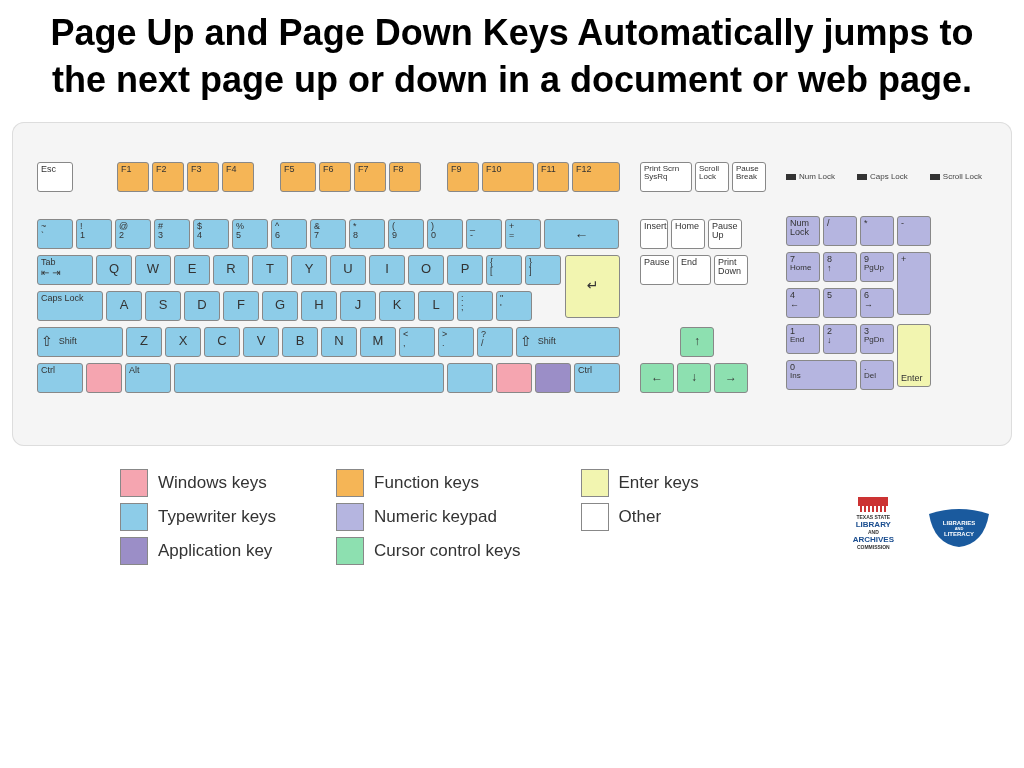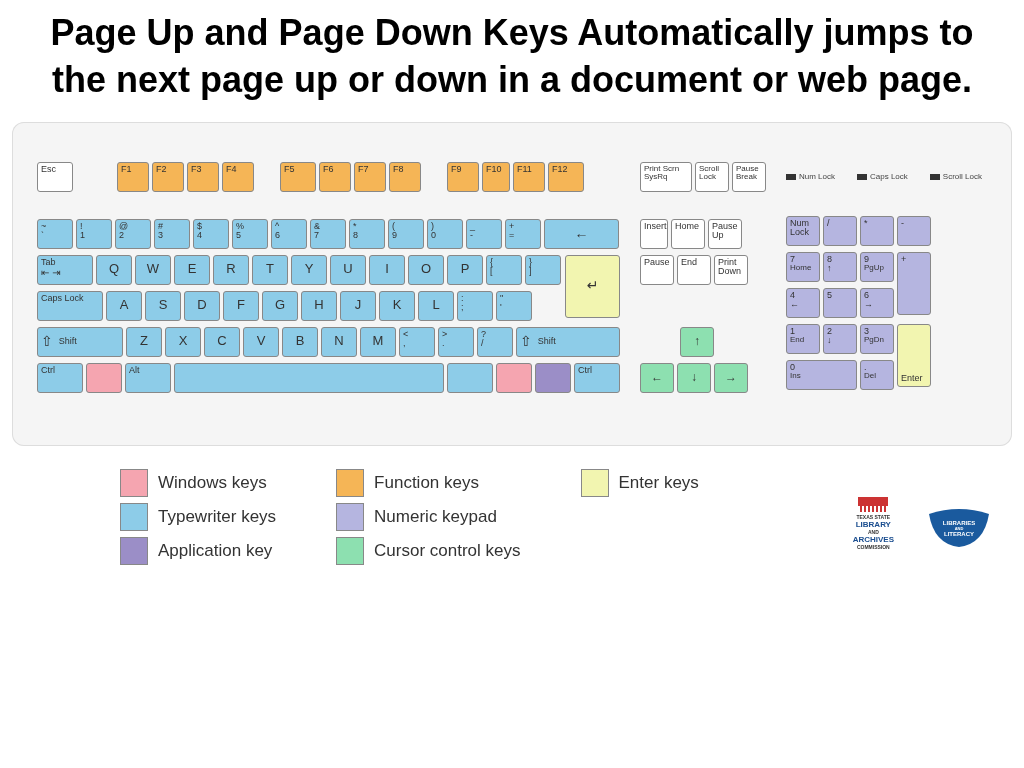--- a/index.html
+++ b/index.html
@@ -48,23 +48,23 @@
 <div class="key c-orange" style="width:32px">F2</div>
 <div class="key c-orange" style="width:32px">F3</div>
 <div class="key c-orange" style="width:32px">F4</div>
 <div class="gap-m"></div>
 <div class="key c-orange" style="width:36px">F5</div>
 <div class="key c-orange" style="width:32px">F6</div>
 <div class="key c-orange" style="width:32px">F7</div>
 <div class="key c-orange" style="width:32px">F8</div>
 <div class="gap-m"></div>
 <div class="key c-orange" style="width:32px">F9</div>
-<div class="key c-orange" style="width:28px">F10</div>
+<div class="key c-orange" style="width:52px">F10</div>
 <div class="key c-orange" style="width:32px">F11</div>
-<div class="key c-orange" style="width:36px">F12</div>
+<div class="key c-orange" style="width:48px">F12</div>
 </div>
 <div style="height:18px"></div>
 <div class="row">
 <div class="key c-blue" style="width:36px">
             <span>~</span>
             <span>`</span>
           </div>
 <div class="key c-blue" style="width:36px">
             <span>!</span>
             <span>1</span>
@@ -352,20 +352,24 @@
 <div class="litem">
           <div class="swatch c-green"></div>
           <span>Cursor control keys</span>
         </div>
 </div>
 <div class="lcol">
 <div class="litem">
           <div class="swatch c-yellow"></div>
           <span>Enter keys</span>
         </div>
+<div class="litem">
+          <div class="swatch c-white"></div>
+          <span>Other</span>
+        </div>
 </div>
 </div>
 <div class="logos">
 <div class="logo1">
 <div style="width:30px;height:15px;background:#c33;margin:0 auto 2px;position:relative">
           <div style="position:absolute;bottom:0;left:0;right:0;height:6px;background:repeating-linear-gradient(90deg,#fff 0 2px,#c33 2px 4px)"></div>
         </div>
 <div class="sub" style="font-size:5px">TEXAS STATE</div>
 <div>LIBRARY</div>
 <div class="sub" style="font-size:5px">AND</div>

